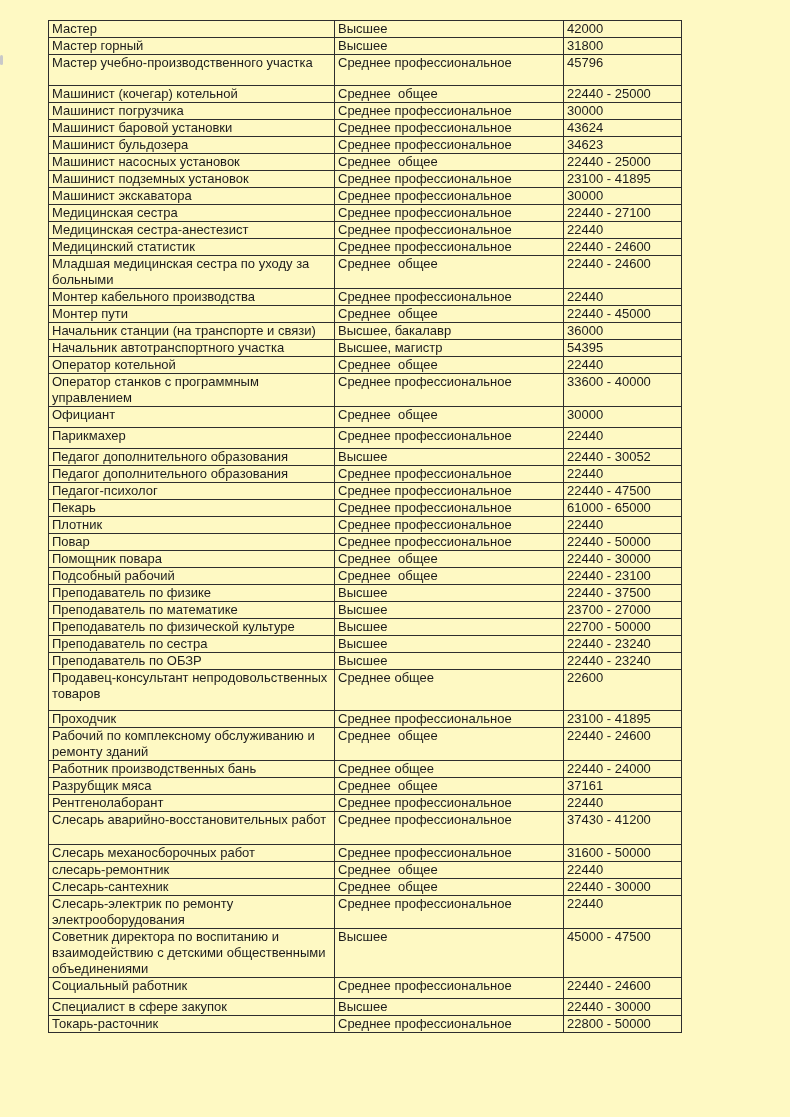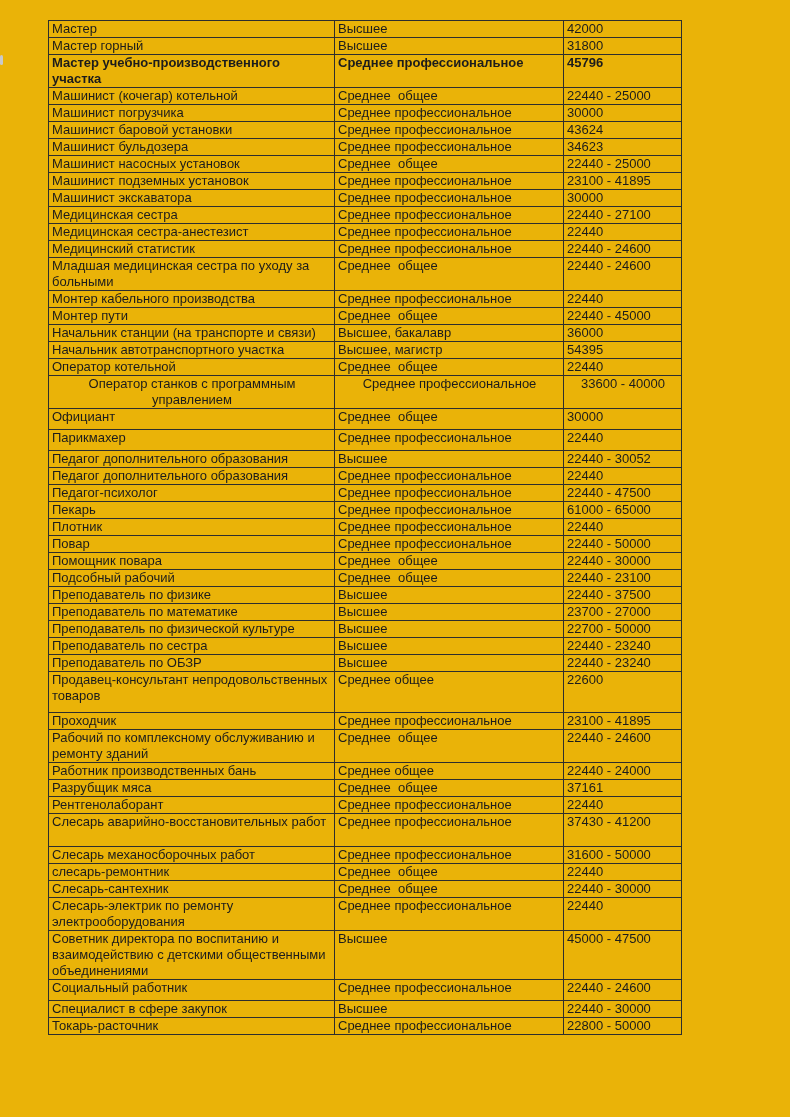--- a/index.html
+++ b/index.html
@@ -9,21 +9,21 @@
   body {
     width: 790px;
     height: 1117px;
     background: #fbfbfb;
     position: relative;
     font-family: "Liberation Sans", sans-serif;
   }
   .page {
     position: absolute;
     inset: 0;
-    background: #eab308;
+    background: #fef9c3;
   }
   table.salary {
     position: absolute;
     left: 48px;
     top: 20px;
     width: 633px;
     border-collapse: collapse;
     table-layout: fixed;
   }
   table.salary td {
@@ -67,21 +67,21 @@
         <tr>
           <td>Мастер</td>
           <td>Высшее</td>
           <td>42000</td>
         </tr>
         <tr>
           <td>Мастер горный</td>
           <td>Высшее</td>
           <td>31800</td>
         </tr>
-        <tr style="height: 31px; font-weight: bold;">
+        <tr style="height: 31px;">
           <td>Мастер учебно-производственного участка</td>
           <td>Среднее профессиональное</td>
           <td>45796</td>
         </tr>
         <tr>
           <td>Машинист (кочегар) котельной</td>
           <td>Среднее  общее</td>
           <td>22440 - 25000</td>
         </tr>
         <tr>
@@ -152,21 +152,21 @@
         <tr>
           <td>Начальник автотранспортного участка</td>
           <td>Высшее, магистр</td>
           <td>54395</td>
         </tr>
         <tr>
           <td>Оператор котельной</td>
           <td>Среднее  общее</td>
           <td>22440</td>
         </tr>
-        <tr style="height: 33px; text-align: center;">
+        <tr style="height: 33px;">
           <td>Оператор станков с программным управлением</td>
           <td>Среднее профессиональное</td>
           <td>33600 - 40000</td>
         </tr>
         <tr style="height: 21px; padding-left: 12px;">
           <td>Официант</td>
           <td>Среднее  общее</td>
           <td>30000</td>
         </tr>
         <tr style="height: 21px;">

